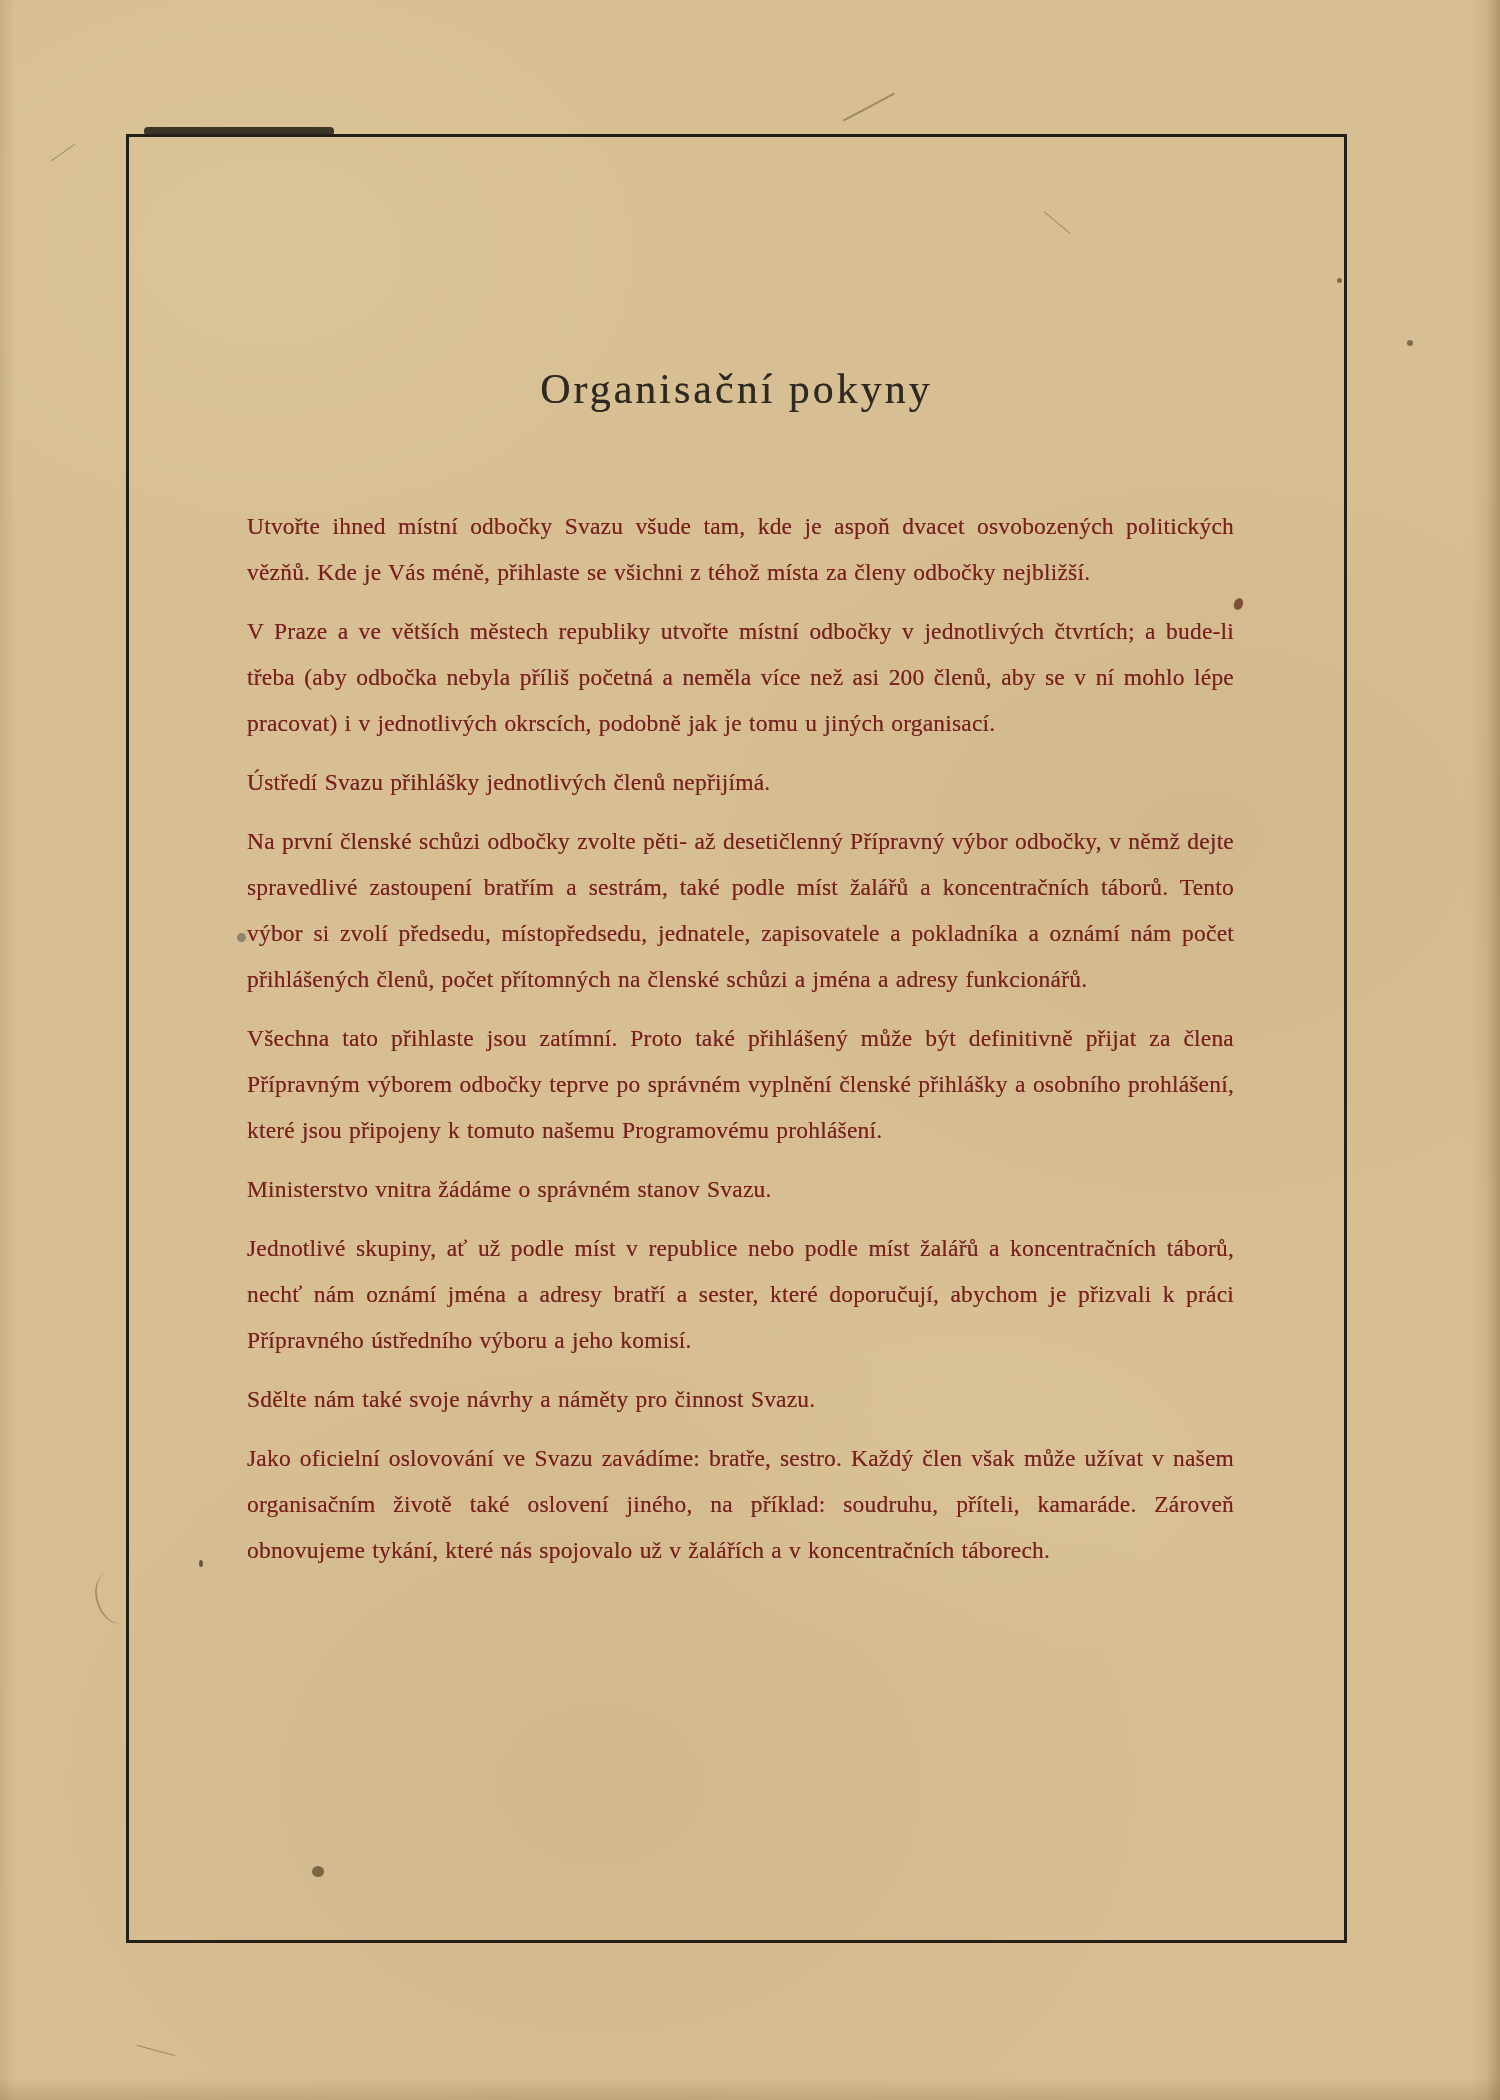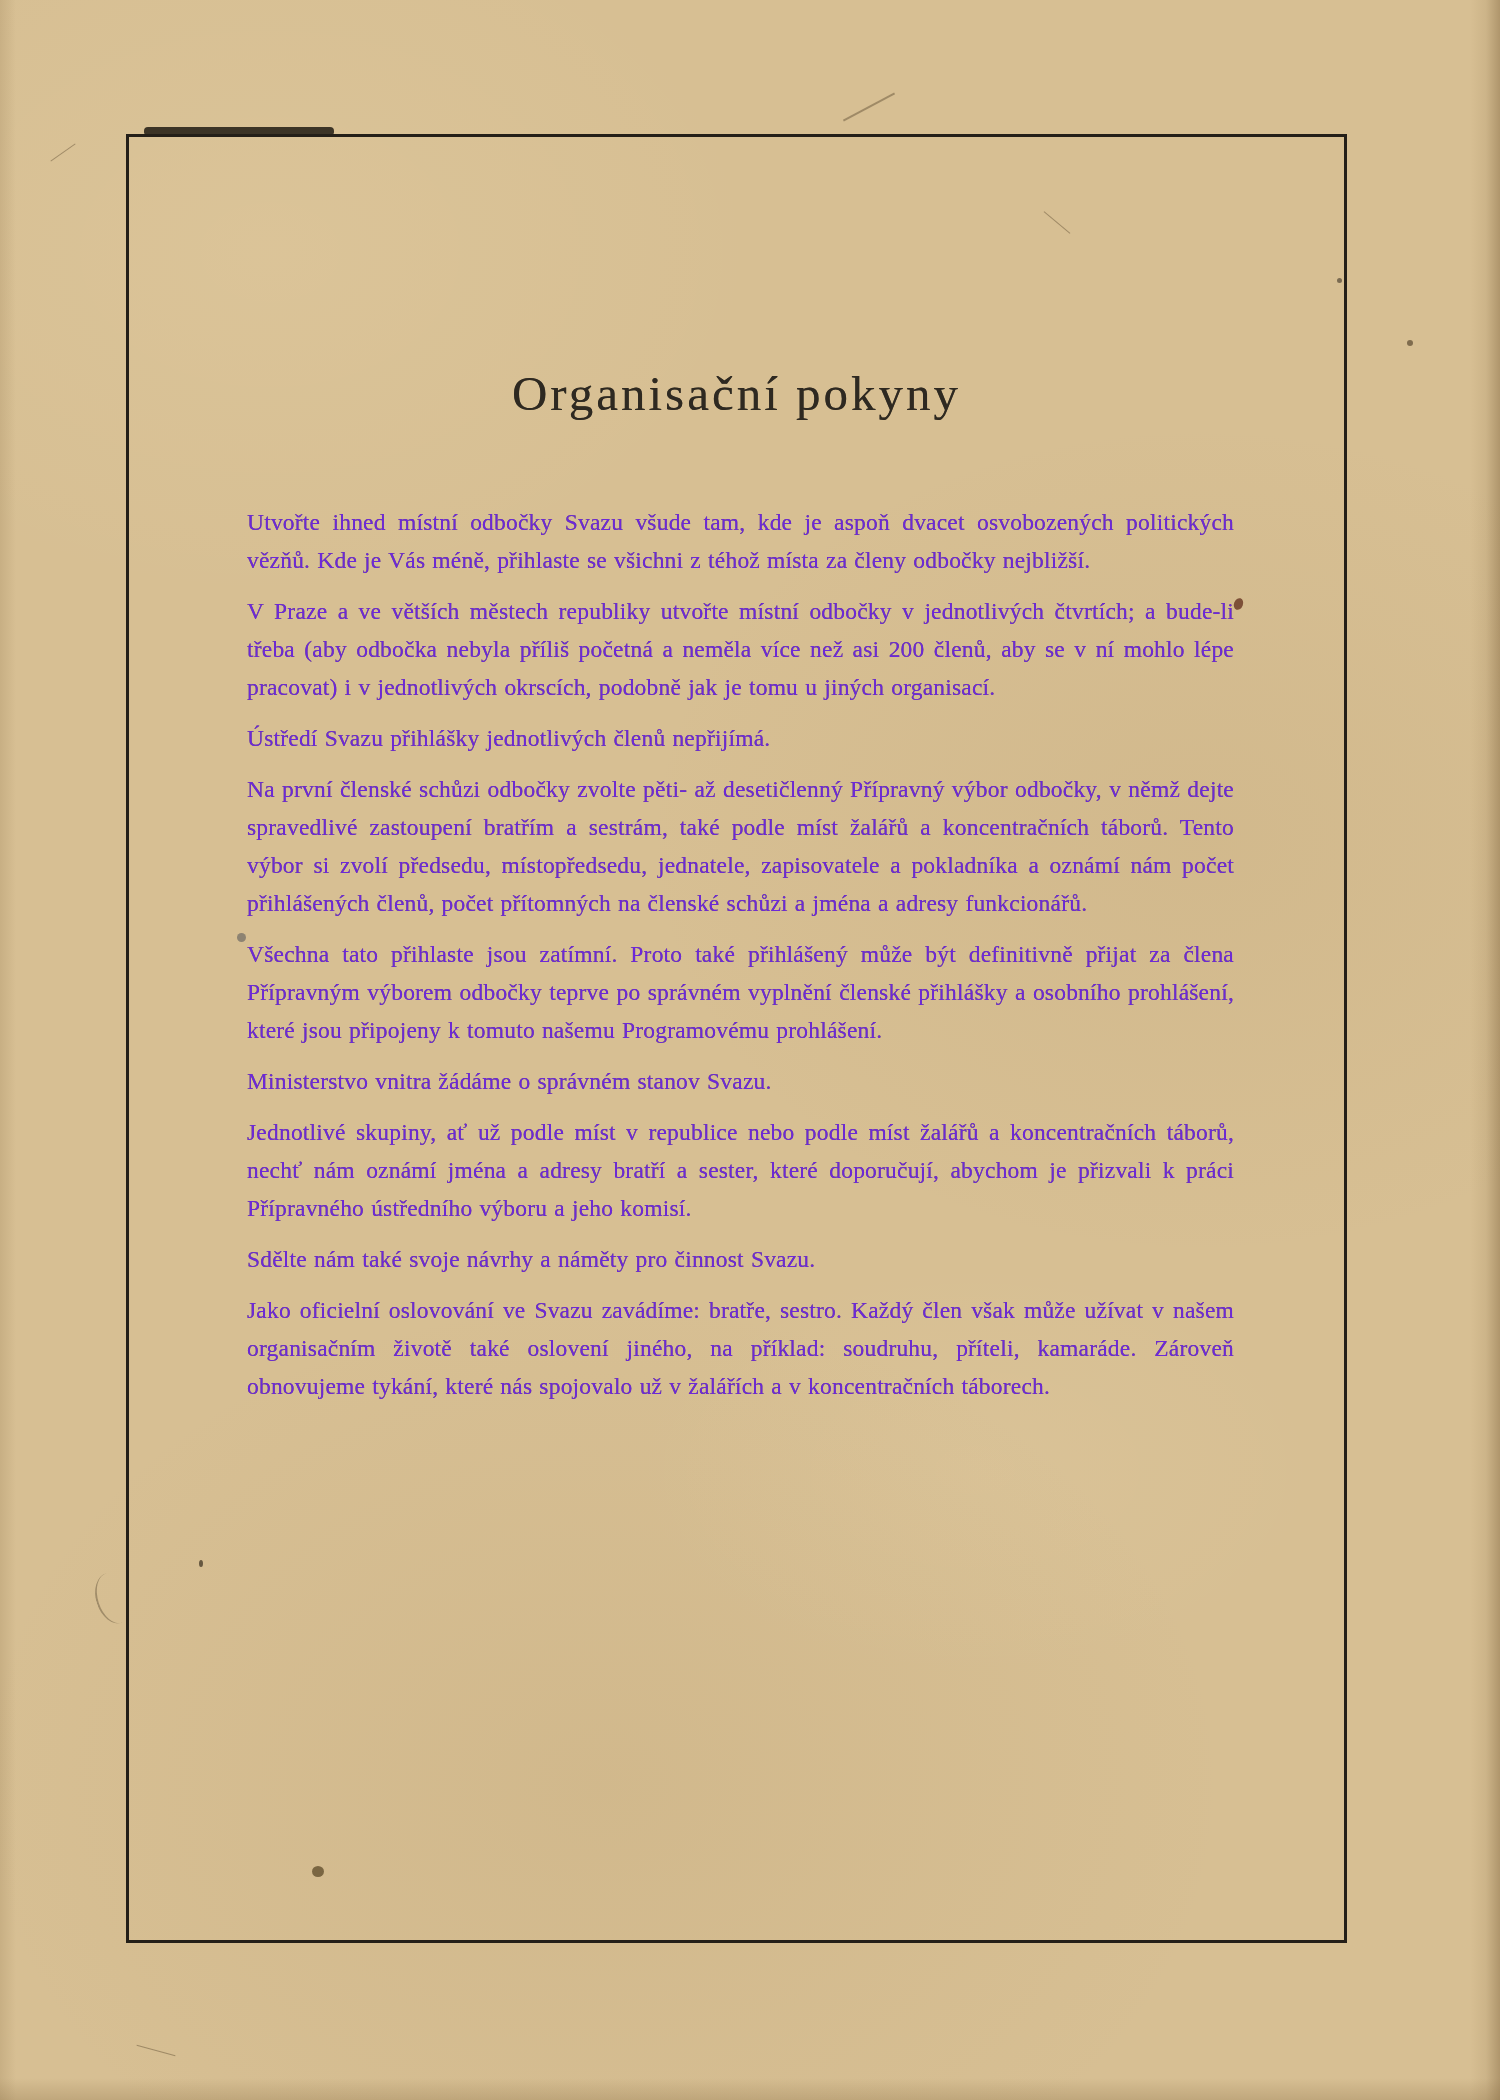--- a/index.html
+++ b/index.html
@@ -39,35 +39,35 @@
     box-sizing: border-box;
   }
 
   .title {
     position: absolute;
     left: 0;
     right: 0;
     top: 228px;               
     margin: 0;
     text-align: center;
-    font-size: 49px;
+    font-size: 42px;
     font-weight: normal;
     letter-spacing: 3px;
     color: #2e2921;
     text-shadow: 0 0 0.6px rgba(46,41,33,0.7);
   }
 
   .body-text {
     position: absolute;
     left: 118px;
     right: 110px;
     top: 366px;               
     font-size: 23.5px;
-    line-height: 38px;
-    color: #6d28d9;
+    line-height: 46px;
+    color: #7f1d1d;
     text-align: justify;
     letter-spacing: 0.2px;
     word-spacing: 1px;
     text-shadow: 0 0 0.5px rgba(58,51,42,0.65);
   }
   .body-text p {
     margin: 0 0 13px 0;
   }
 
   

